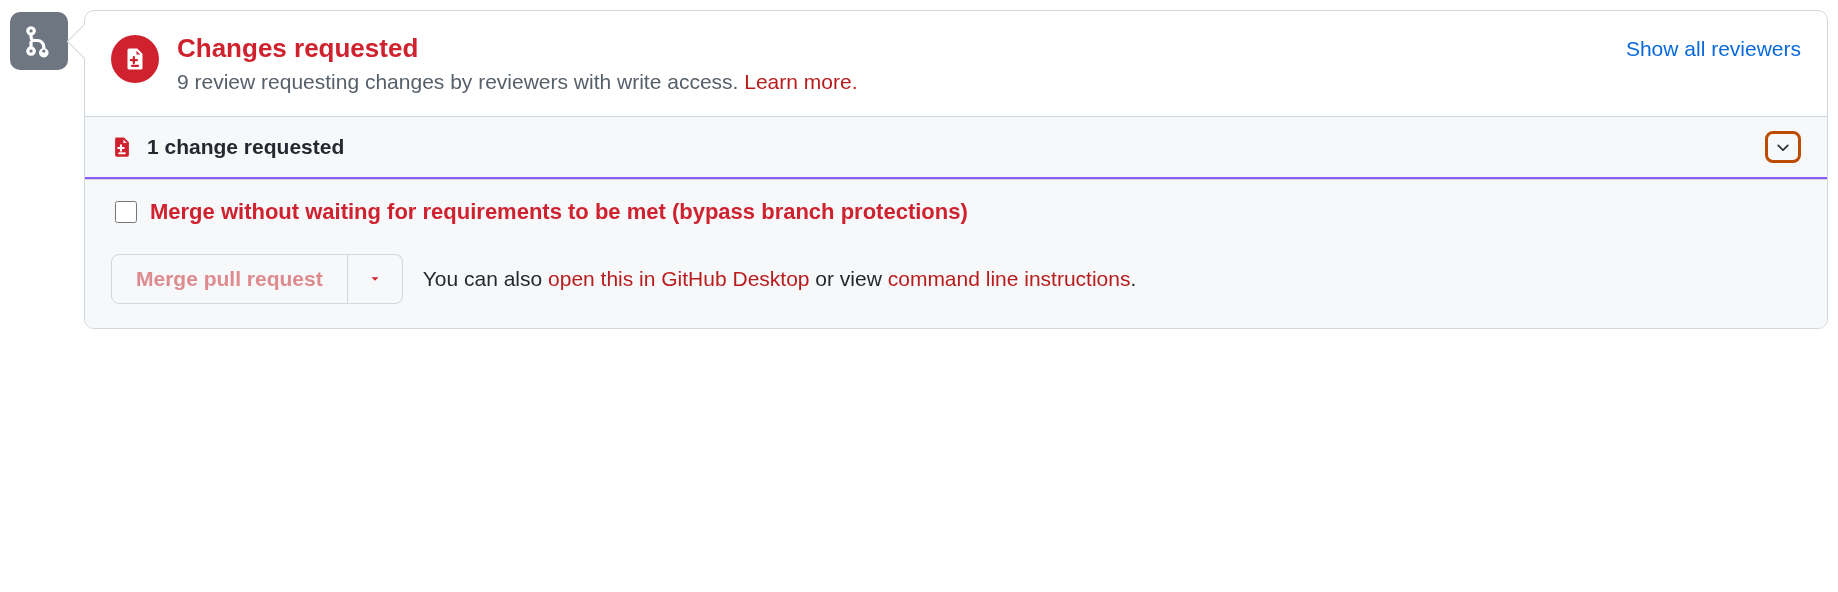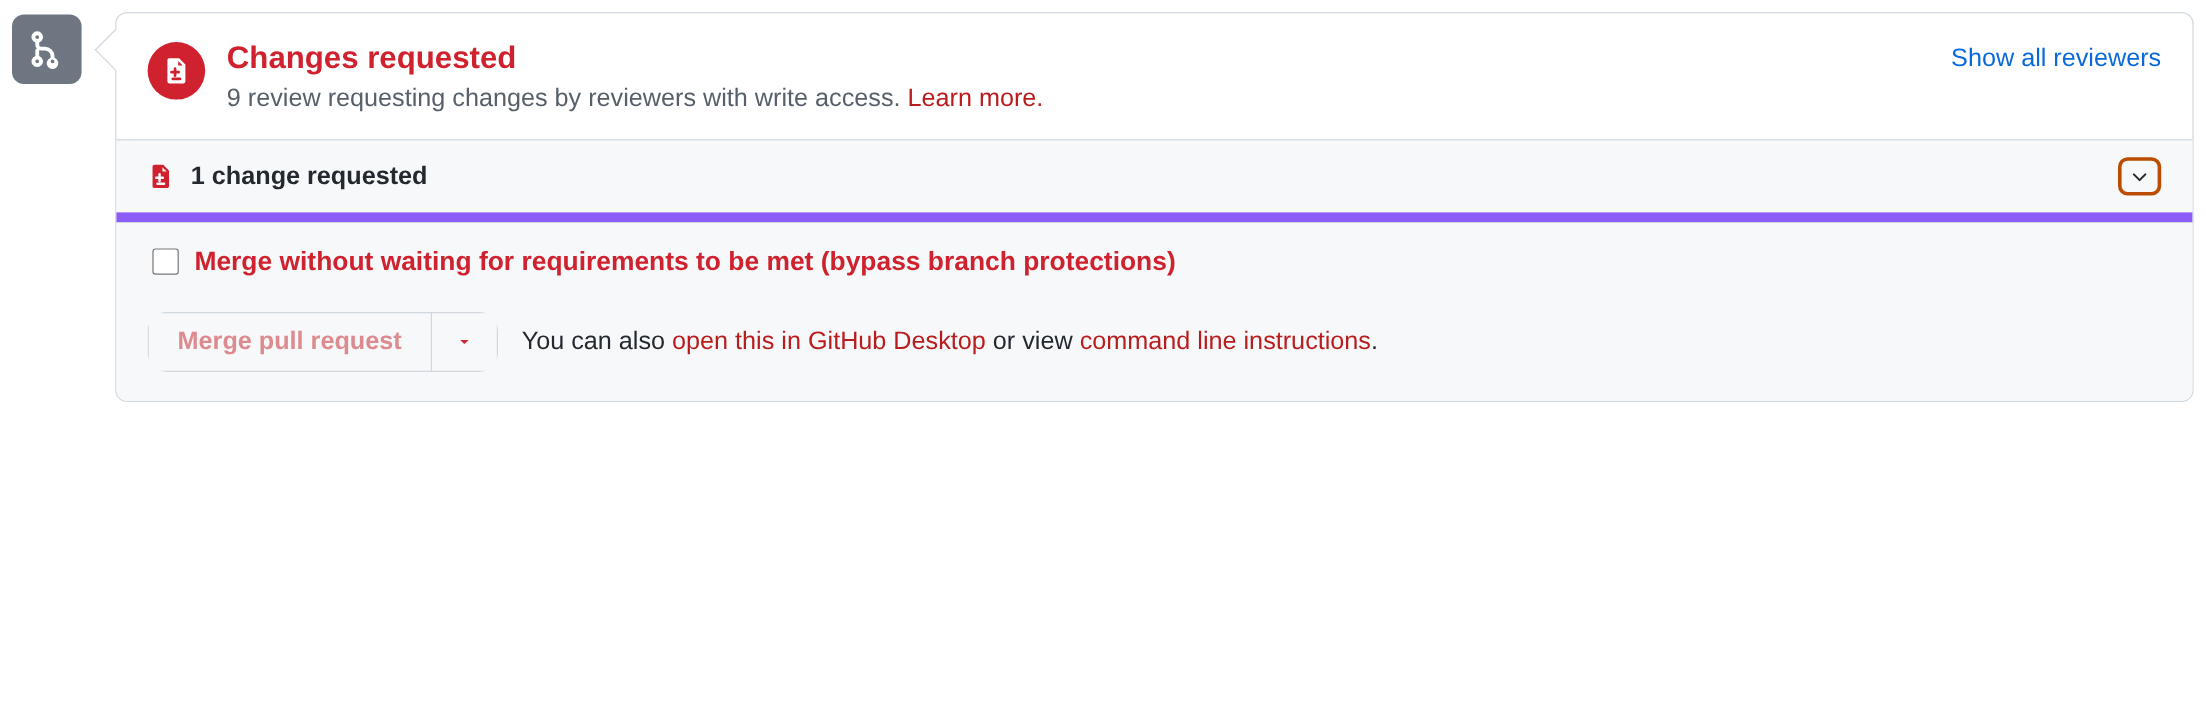--- a/index.html
+++ b/index.html
@@ -7,21 +7,21 @@
     margin: 0;
     padding: 10px;
     font-family: -apple-system, BlinkMacSystemFont, "Segoe UI", Helvetica, Arial, sans-serif;
     background: #ffffff;
     font-size: 21px;
     color: #24292f;
   }
   .wrap {
     display: flex;
     align-items: flex-start;
-    gap: 28px;
+    gap: 16px;
   }
   .timeline-badge {
     width: 58px;
     height: 58px;
     border-radius: 10px;
     background: #6e7781;
     display: flex;
     align-items: center;
     justify-content: center;
     flex: 0 0 58px;
@@ -83,21 +83,21 @@
   .side-link {
     color: #0969da;
     font-size: 21px;
     cursor: pointer;
     white-space: nowrap;
     margin-left: 20px;
     margin-top: 4px;
   }
   .summary-row {
     border-top: 1px solid #d0d7de;
-    border-bottom: 8px solid #8b5cf6;
+    border-bottom: 2px solid #8b5cf6;
     background: #f6f8fa;
     padding: 14px 26px;
     display: flex;
     align-items: center;
     position: relative;
   }
   .summary-row .small-icon {
     margin-right: 14px;
     display:flex;
   }
@@ -142,21 +142,21 @@
     font-size: 22px;
     cursor: pointer;
   }
   .merge-row {
     display: flex;
     align-items: center;
     gap: 20px;
   }
   .btn-group {
     display: inline-flex;
-    border-radius: 16px;
+    border-radius: 4px;
     overflow: hidden;
   }
   .btn {
     border: 1px solid #d0d7de;
     background: #f6f8fa;
     color: #dd8b8f;
     font-weight: 600;
     font-size: 21px;
     padding: 12px 24px;
     cursor: pointer;

